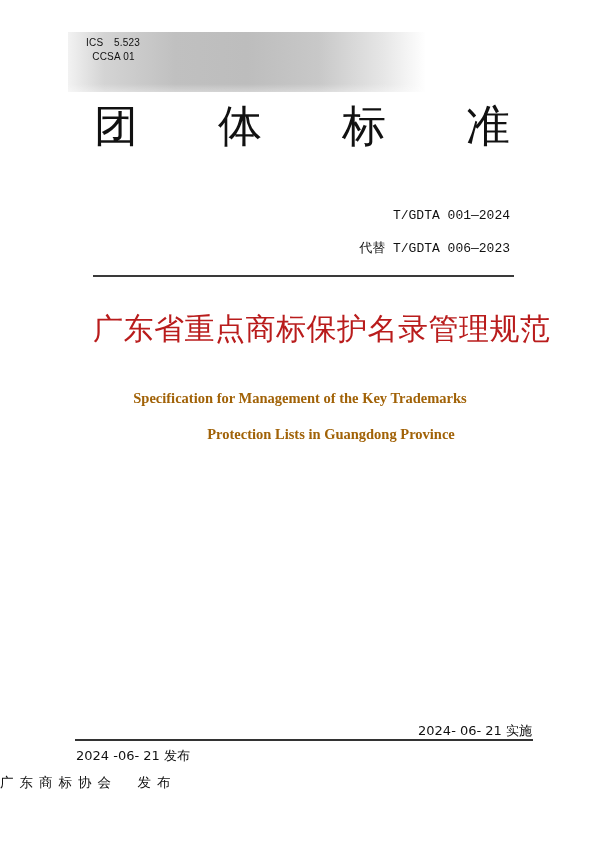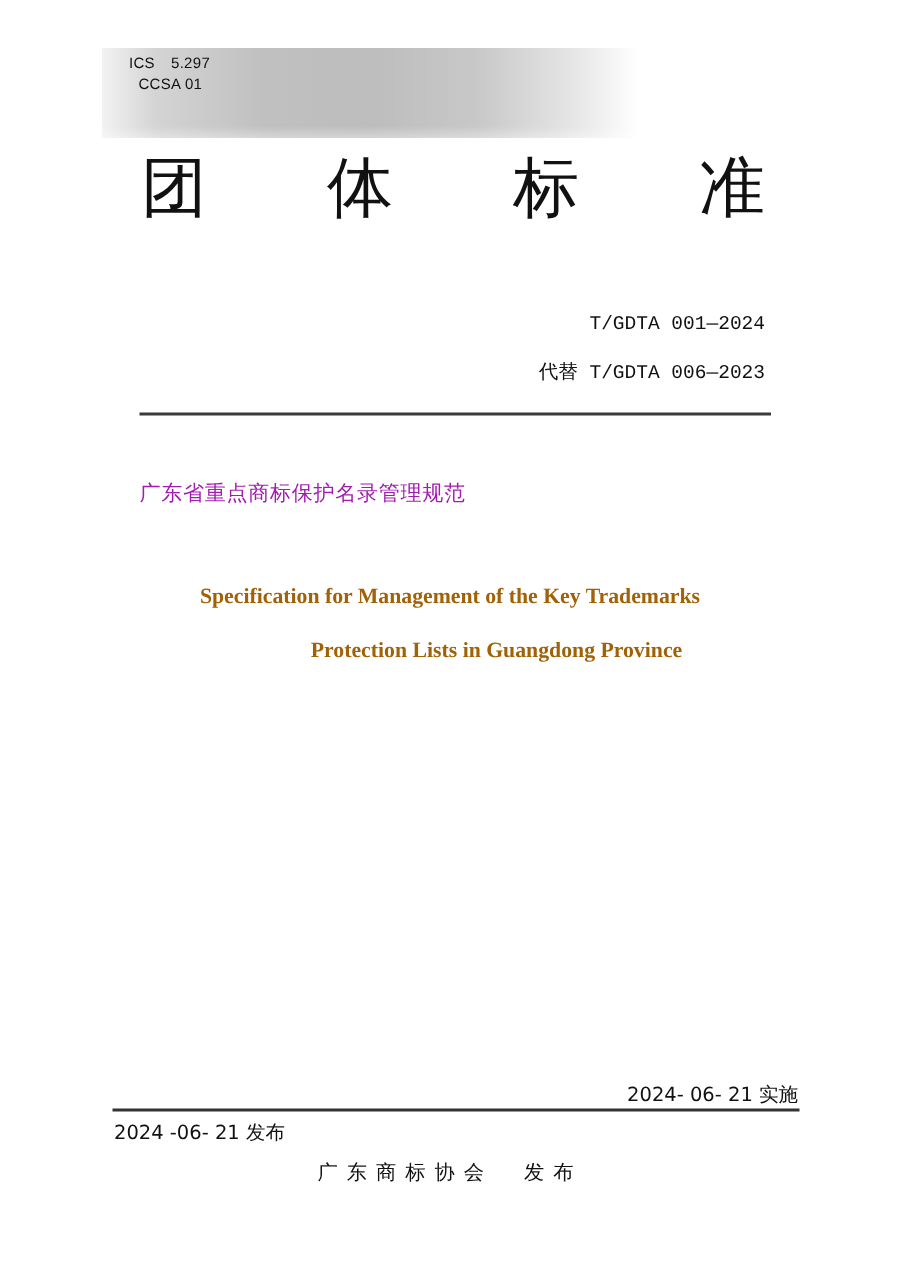--- a/index.html
+++ b/index.html
@@ -79,23 +79,23 @@
       left: 93px;
       top: 275px;
       width: 421px;
       height: 1.5px;
       background: #3a3a3a;
     }
     .cn-title {
       position: absolute;
       left: 93px;
       top: 314px;
-      font-size: 14px;
+      font-size: 30px;
       line-height: 30px;
-      color: #a21caf;
+      color: #b91c1c;
       white-space: nowrap;
       letter-spacing: 0.5px;
     }
     .en-title {
       position: absolute;
       left: 0;
       width: 600px;
       text-align: center;
       font-family: "Liberation Serif", serif;
       font-weight: bold;
@@ -118,34 +118,33 @@
       top: 739px;
       width: 458px;
       height: 1.5px;
       background: #333;
     }
     .publisher {
       position: absolute;
       top: 772px;
       left: 0;
       width: 600px;
-      text-align: center;
       font-size: 13.5px;
       line-height: 20px;
       letter-spacing: 6px;
       color: #111;
       white-space: pre;
     }
   </style>
 </head>
 <body>
 
 <div class="band"></div>
 
-<div class="cls-line" style="top:37px;"><span class="k">ICS</span><span>5.297</span></div>
+<div class="cls-line" style="top:37px;"><span class="k">ICS</span><span>5.523</span></div>
 <div class="cls-line" style="top:51px;text-align:right;"><span class="k">CCS</span><span>A 01</span></div>
 
 <div class="big-title">
   <span style="left:94px;">团</span>
   <span style="left:218px;">体</span>
   <span style="left:342px;">标</span>
   <span style="left:466px;">准</span>
 </div>
 
 <div class="std-no" style="top:194px;">T/GDTA 001—2024</div>

